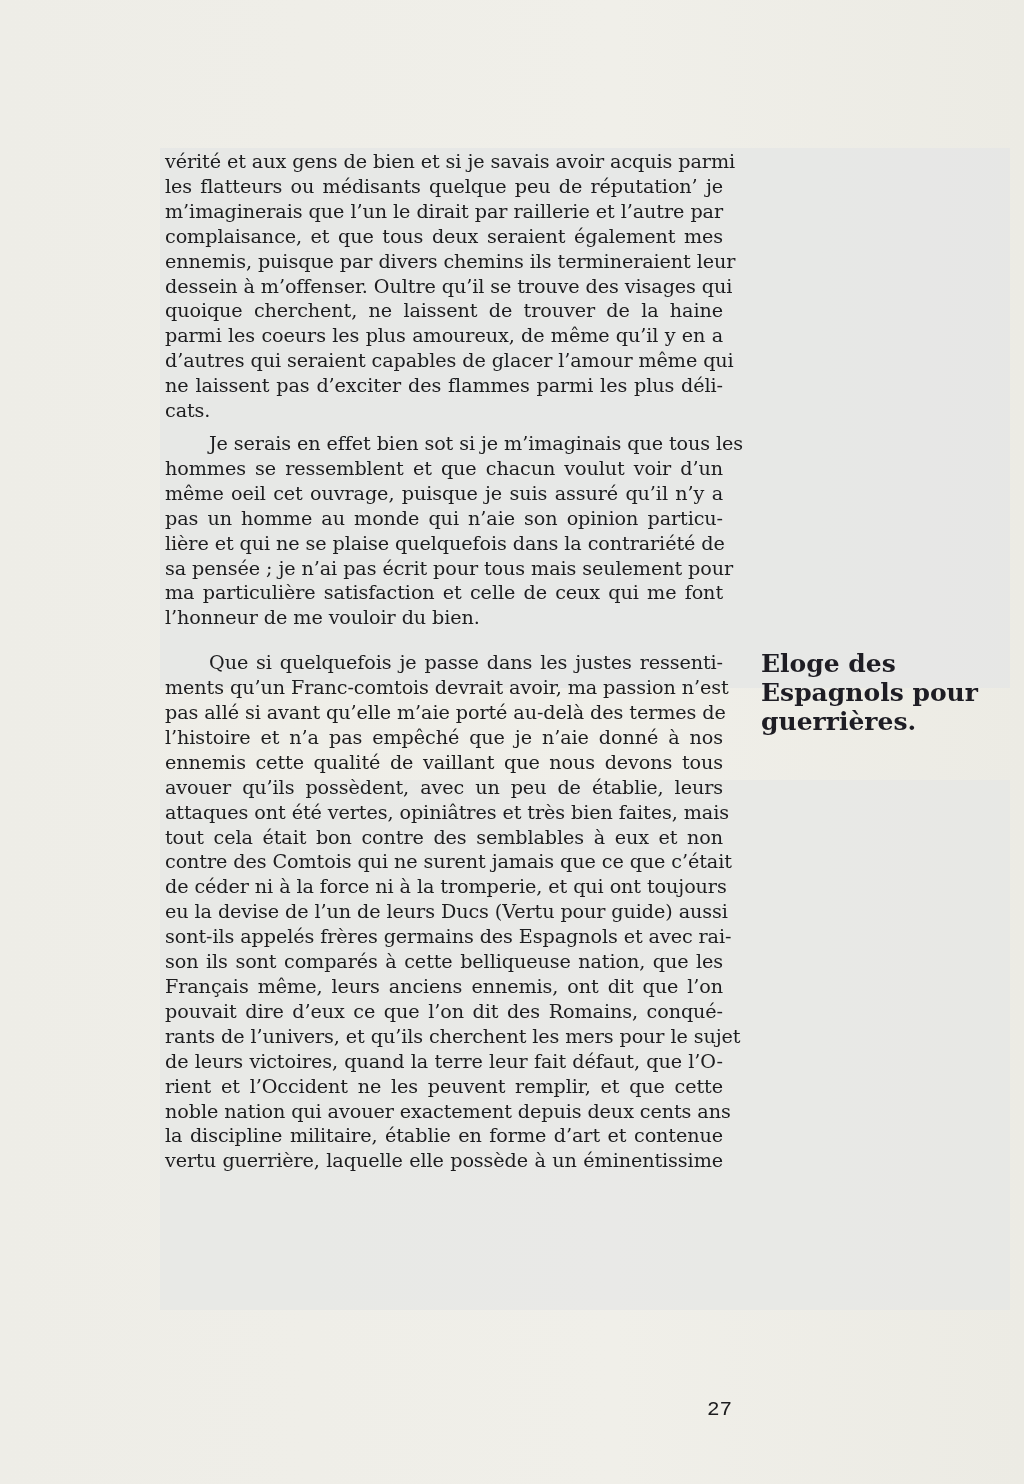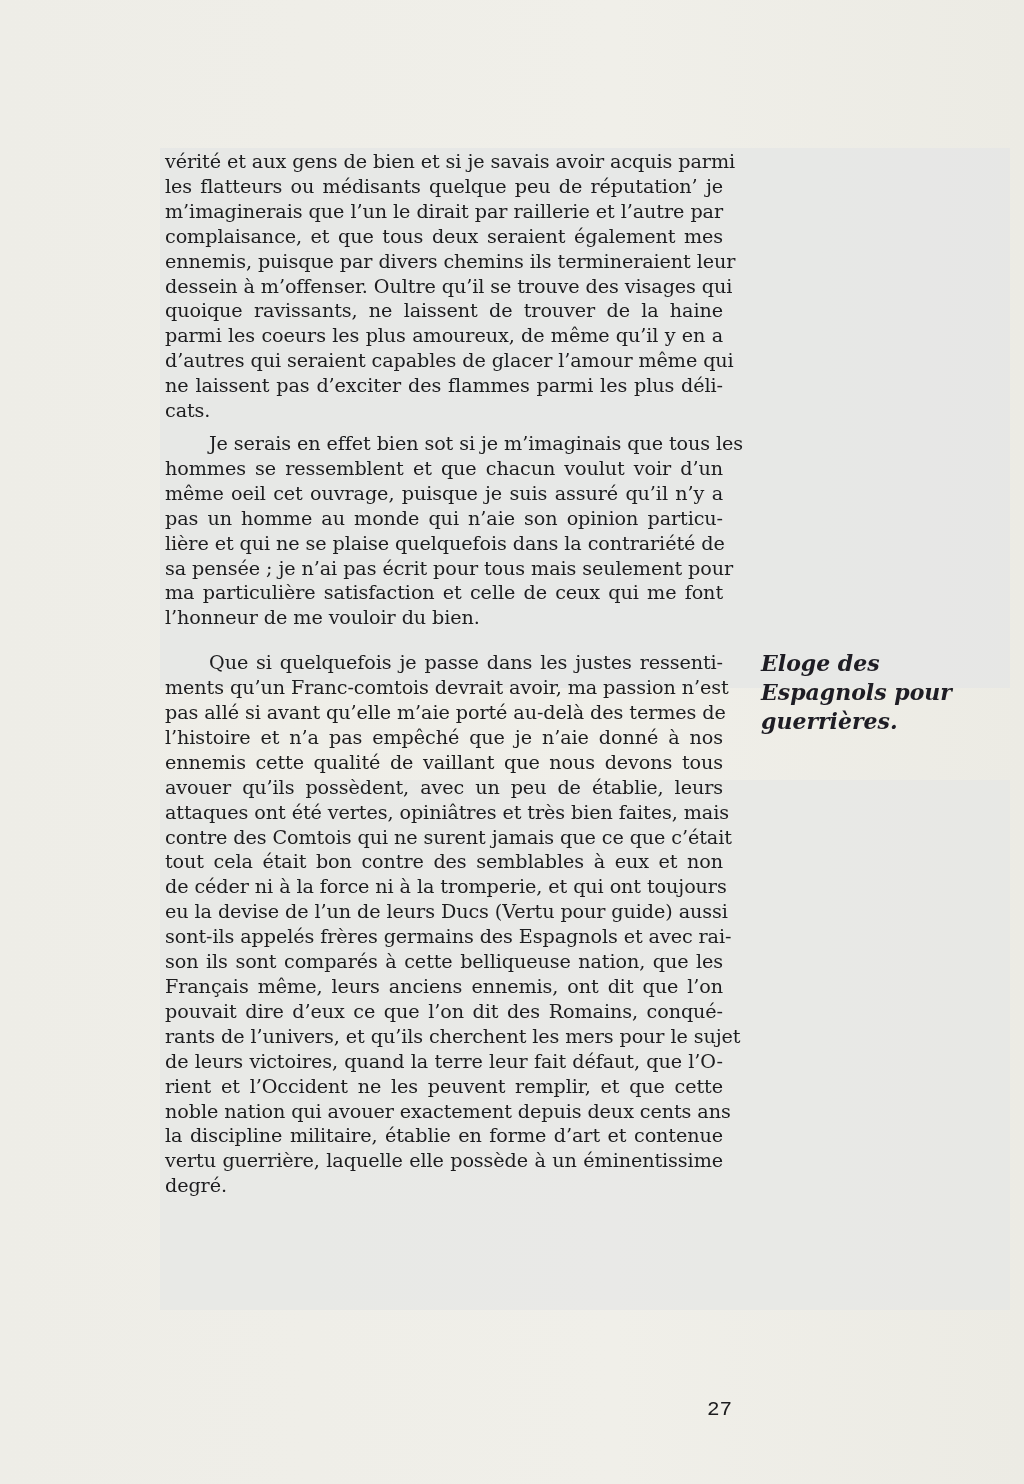--- a/index.html
+++ b/index.html
@@ -30,22 +30,22 @@
     }
     .line { display: block; white-space: nowrap; text-align: justify; text-align-last: justify; }
     .line.last { text-align-last: left; }
     .para { margin: 8px; }
     .para + .para { margin-top: 8px; }
     .para.gap { margin-top: 20px; }
     .indent { padding-left: 44px; }
     .sidenote {
       position: absolute; left: 761px; top: 649px; width: 230px;
       font-family: "DejaVu Serif", serif;
-      font-weight: bold; font-style: italic;
-      font-size: 22px; line-height: 29px; color: #1e1d24;
+      font-weight: bold; 
+      font-size: 25px; line-height: 29px; color: #1e1d24;
     }
     .sidenote span { display: block; white-space: nowrap; }
     .page-number {
       position: absolute; left: 707px; top: 1398px;
       font-family: Liberation Mono, monospace; font-size: 21px; color: #1d1d1f;
     }
   </style>
 </head>
 <body>
 
@@ -54,21 +54,21 @@
   <div class="bleed-b"></div>
 
   <div class="body-text">
     <div class="para">
         <span class="line">vérité et aux gens de bien et si je savais avoir acquis parmi</span>
         <span class="line">les flatteurs ou médisants quelque peu de réputation’ je</span>
         <span class="line">m’imaginerais que l’un le dirait par raillerie et l’autre par</span>
         <span class="line">complaisance, et que tous deux seraient également mes</span>
         <span class="line">ennemis, puisque par divers chemins ils termineraient leur</span>
         <span class="line">dessein à m’offenser. Oultre qu’il se trouve des visages qui</span>
-        <span class="line">quoique ravissants, ne laissent de trouver de la haine</span>
+        <span class="line">quoique cherchent, ne laissent de trouver de la haine</span>
         <span class="line">parmi les coeurs les plus amoureux, de même qu’il y en a</span>
         <span class="line">d’autres qui seraient capables de glacer l’amour même qui</span>
         <span class="line">ne laissent pas d’exciter des flammes parmi les plus déli-</span>
         <span class="line last">cats.</span>
       </div>
     <div class="para">
         <span class="line indent">Je serais en effet bien sot si je m’imaginais que tous les</span>
         <span class="line">hommes se ressemblent et que chacun voulut voir d’un</span>
         <span class="line">même oeil cet ouvrage, puisque je suis assuré qu’il n’y a</span>
         <span class="line">pas un homme au monde qui n’aie son opinion particu-</span>
@@ -78,35 +78,34 @@
         <span class="line last">l’honneur de me vouloir du bien.</span>
       </div>
     <div class="para gap">
         <span class="line indent">Que si quelquefois je passe dans les justes ressenti-</span>
         <span class="line">ments qu’un Franc-comtois devrait avoir, ma passion n’est</span>
         <span class="line">pas allé si avant qu’elle m’aie porté au-delà des termes de</span>
         <span class="line">l’histoire et n’a pas empêché que je n’aie donné à nos</span>
         <span class="line">ennemis cette qualité de vaillant que nous devons tous</span>
         <span class="line">avouer qu’ils possèdent, avec un peu de établie, leurs</span>
         <span class="line">attaques ont été vertes, opiniâtres et très bien faites, mais</span>
+        <span class="line">tout cela était bon contre des semblables à eux et non</span>
         <span class="line">contre des Comtois qui ne surent jamais que ce que c’était</span>
-        <span class="line">tout cela était bon contre des semblables à eux et non</span>
         <span class="line">de céder ni à la force ni à la tromperie, et qui ont toujours</span>
         <span class="line">eu la devise de l’un de leurs Ducs (Vertu pour guide) aussi</span>
         <span class="line">sont-ils appelés frères germains des Espagnols et avec rai-</span>
         <span class="line">son ils sont comparés à cette belliqueuse nation, que les</span>
         <span class="line">Français même, leurs anciens ennemis, ont dit que l’on</span>
         <span class="line">pouvait dire d’eux ce que l’on dit des Romains, conqué-</span>
         <span class="line">rants de l’univers, et qu’ils cherchent les mers pour le sujet</span>
         <span class="line">de leurs victoires, quand la terre leur fait défaut, que l’O-</span>
         <span class="line">rient et l’Occident ne les peuvent remplir, et que cette</span>
         <span class="line">noble nation qui avouer exactement depuis deux cents ans</span>
         <span class="line">la discipline militaire, établie en forme d’art et contenue</span>
         <span class="line">vertu guerrière, laquelle elle possède à un éminentissime</span>
-        <span class="line last">degré.</span>
       </div>
   </div>
 
   <div class="sidenote">
     <span>Eloge des</span>
     <span>Espagnols pour</span>
     <span>guerrières.</span>
   </div>
 
   <div class="page-number">27</div>

